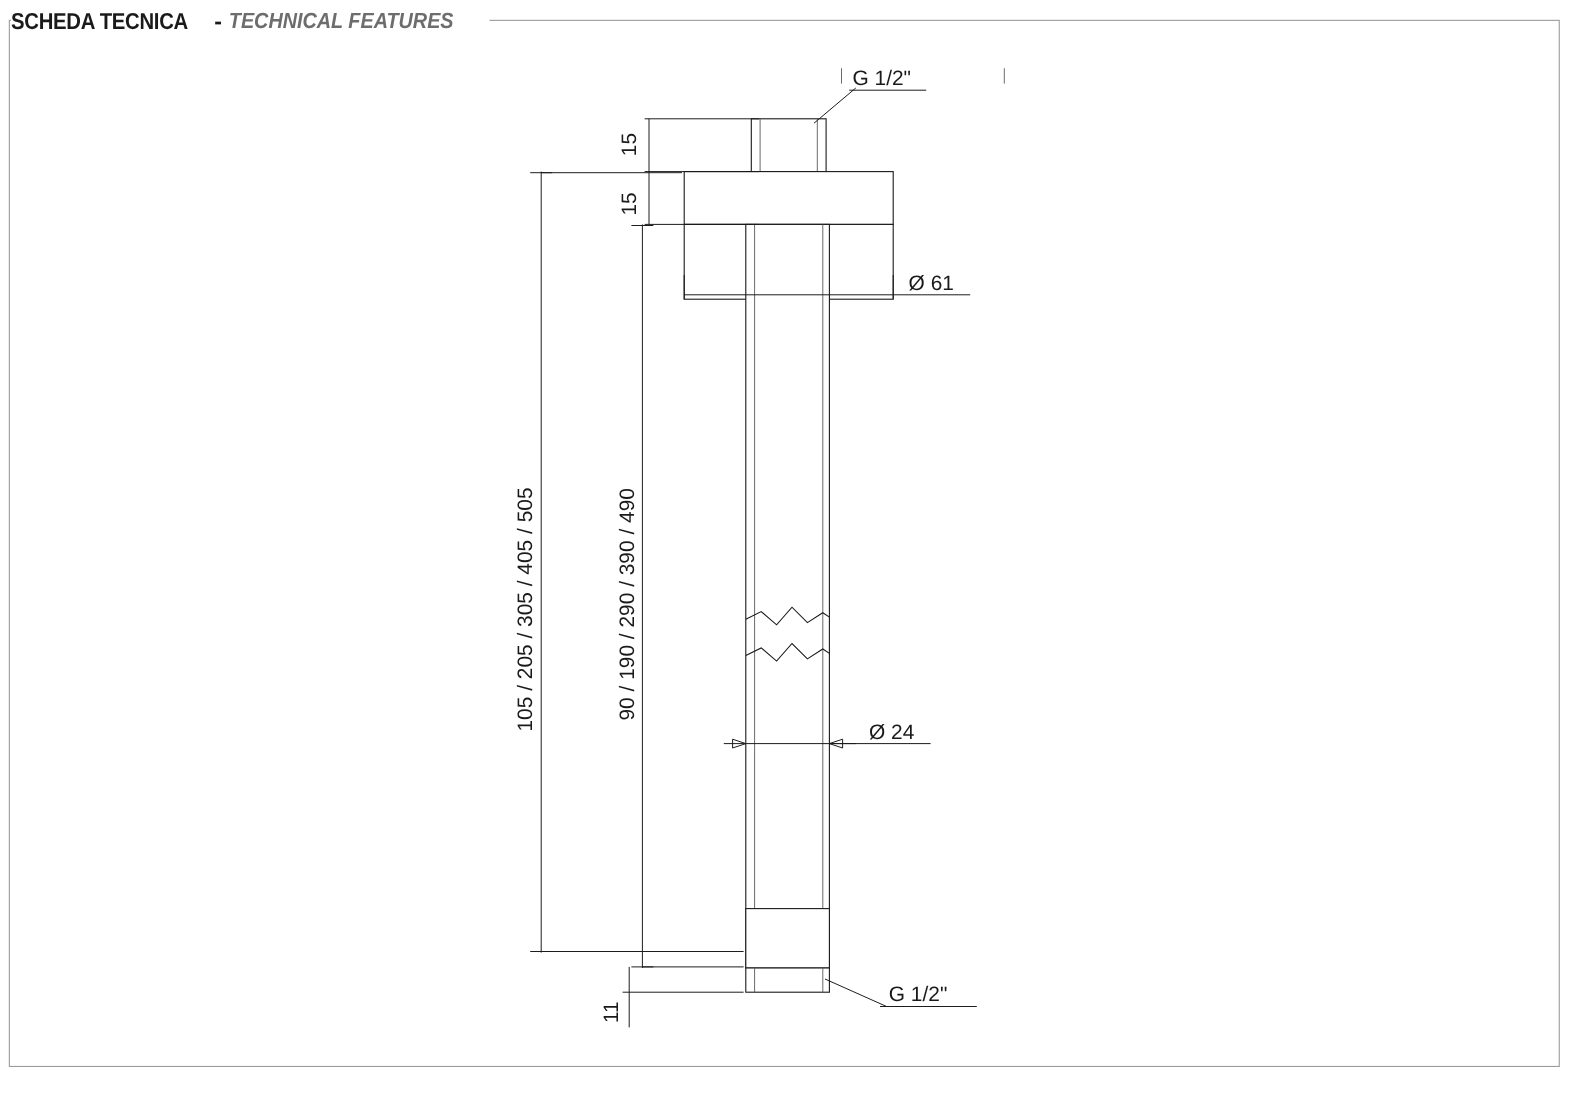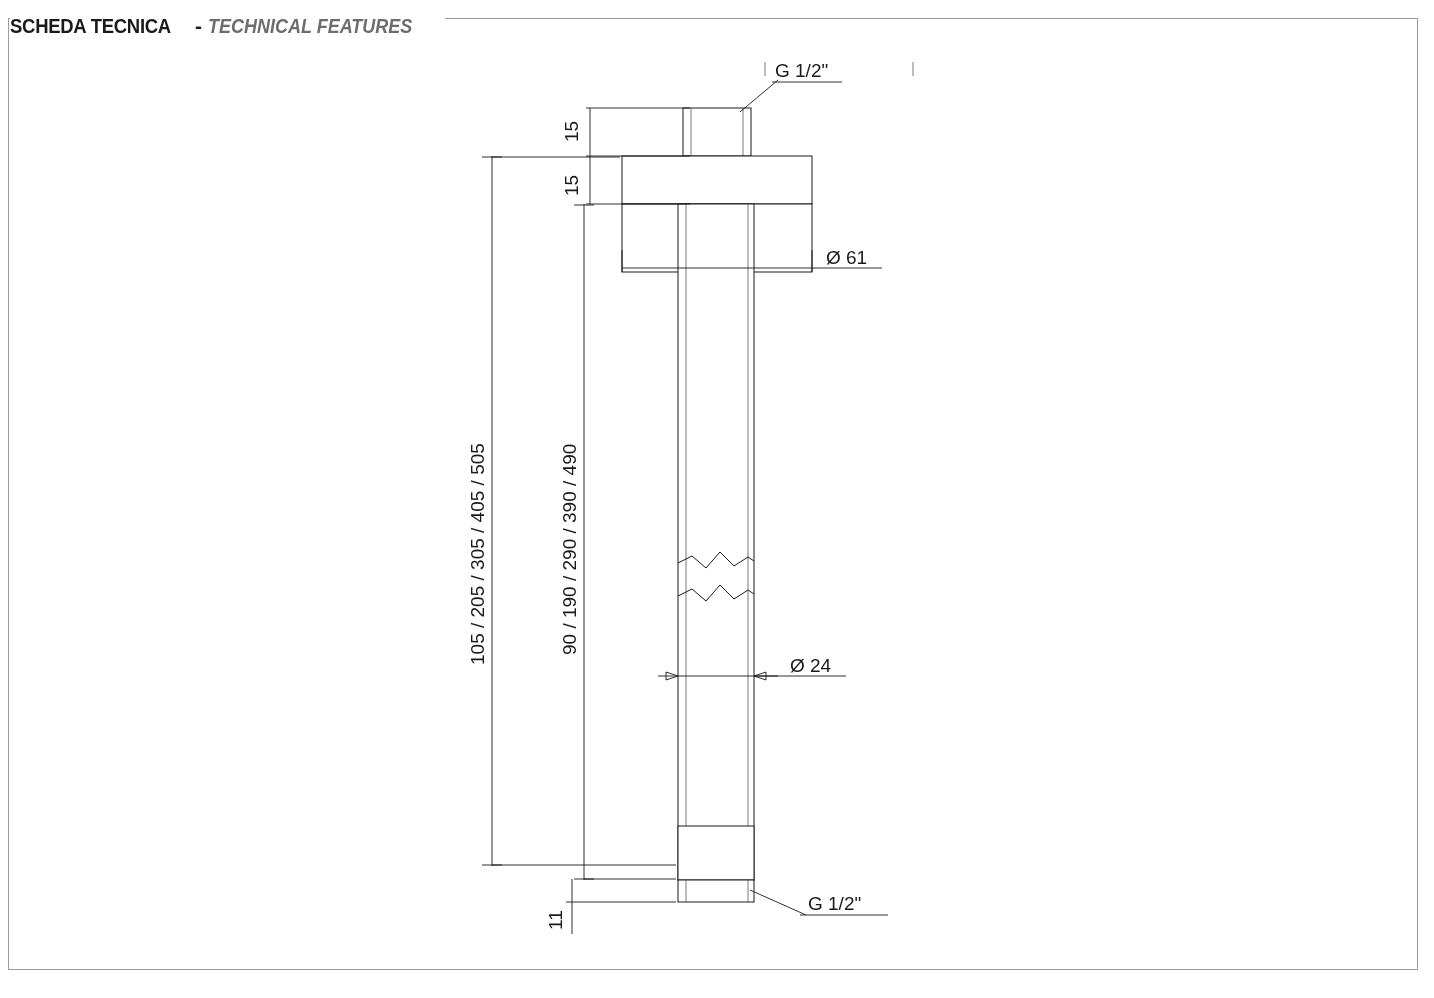--- a/index.html
+++ b/index.html
@@ -27,21 +27,21 @@
     box-sizing: border-box;
   }
 
   
   .header {
     position: absolute;
     left: 10px;
     top: 8px;
     height: 30px;
     display: flex;
-    align-items: flex-end;
+    align-items: flex-start;
     background: #ffffff;
     padding-right: 10px;
     z-index: 5;
   }
   .header .title-main {
     font-family: "Liberation Sans", sans-serif;
     font-weight: bold;
     font-size: 21px;
     letter-spacing: -0.3px;
     color: #1a1a1a;

